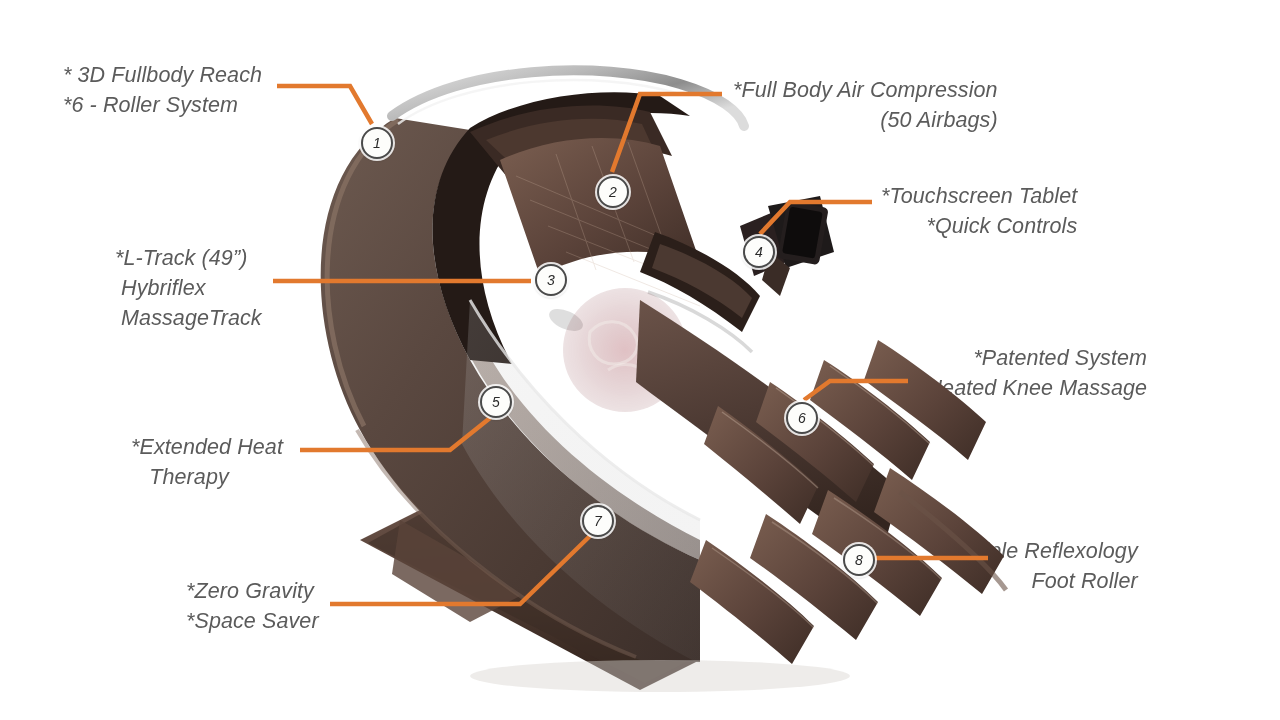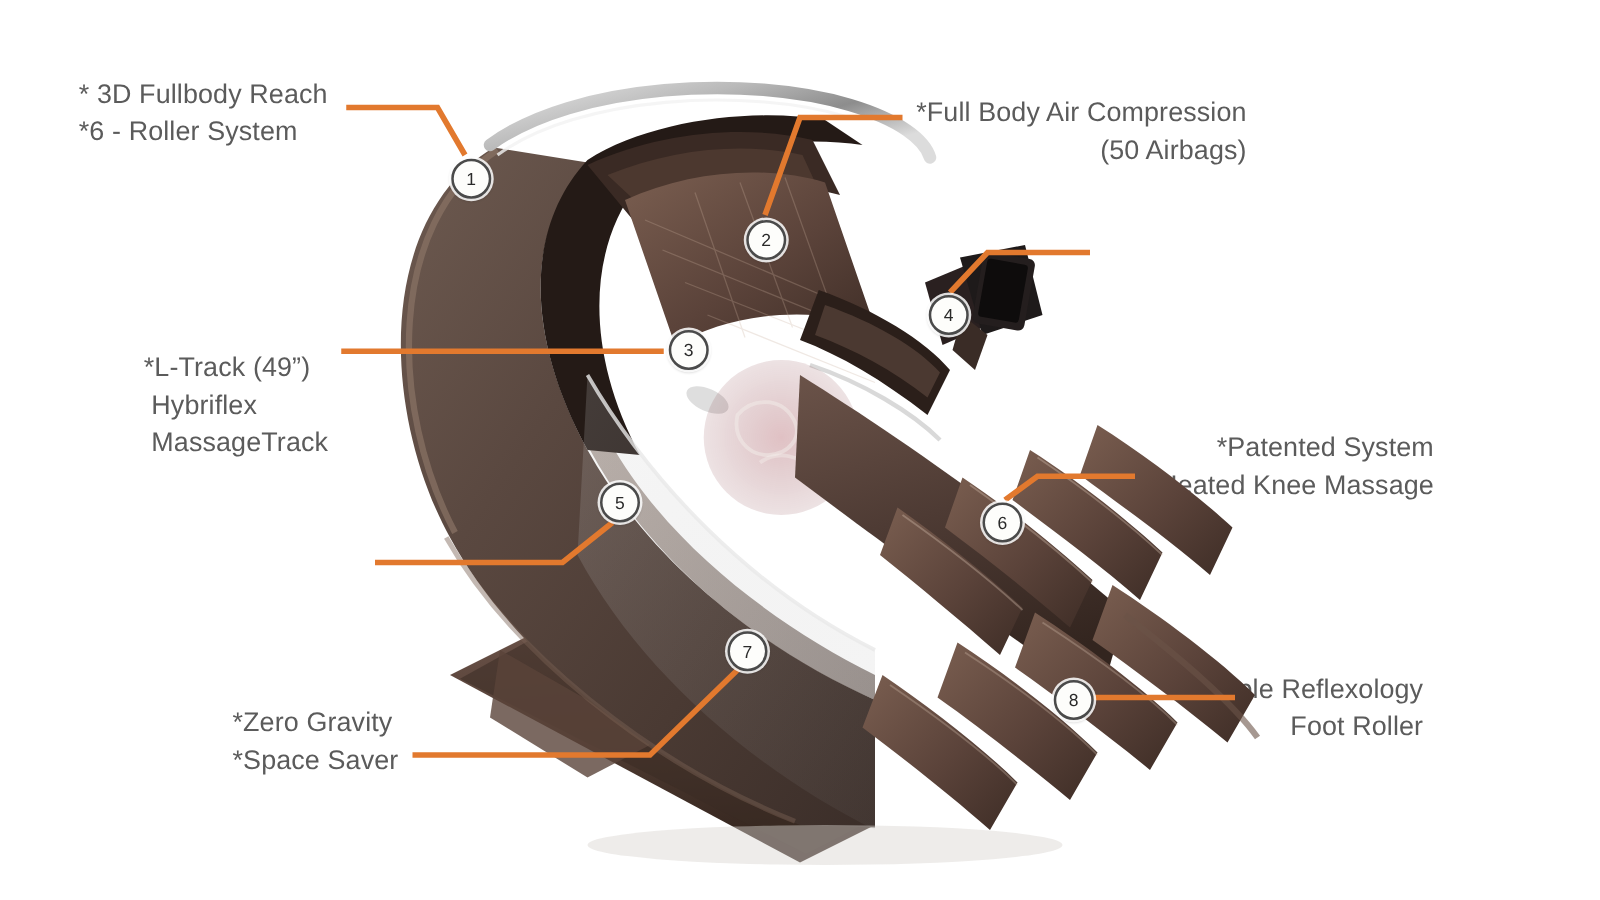--- a/index.html
+++ b/index.html
@@ -2,21 +2,21 @@
 <html><head>
 <meta charset="utf-8">
 <title>Massage Chair Feature Callout Diagram</title>
 <style>
   html,body{margin:0;padding:0;background:#ffffff;}
   body{
     width:1280px;height:720px;overflow:hidden;position:relative;
     font-family:"Liberation Sans","DejaVu Sans",sans-serif;
     background:#fff;
   }
-  #stage{position:absolute;inset:0;width:1280px;height:643px;}
+  #stage{position:absolute;inset:0;width:1280px;height:643px;font-style:italic;}
 
   
   .label{
     position:absolute;
     color:#5b5b5b;
     font-size:21.5px;
     line-height:30px;
     white-space:pre;
     letter-spacing:0.1px;
   }
@@ -195,28 +195,32 @@
       <path d="M988 558 L874 558"></path>
     </g>
   </svg>
 
 <div class="label left" style="left: 63px; top: 60px;">* 3D Fullbody Reach
 *6 - Roller System</div>
     <div class="marker" style="left: 361px; top: 127px;">1</div>
     <div class="label right" style="left: 733px; top: 75px;">*Full Body Air Compression
  (50 Airbags)</div>
     <div class="marker" style="left: 597px; top: 176px;">2</div>
-    <div class="label left" style="left: 115px; top: 243px; margin-top: 36px;">*L-Track (49”)
+    <div class="label left" style="left: 115px; top: 243px;">*L-Track (49”)
  Hybriflex
  MassageTrack</div>
     <div class="marker" style="left: 535px; top: 264px;">3</div>
+    <div class="label right" style="left: 881px; top: 181px;">*Touchscreen Tablet
+*Quick Controls</div>
     <div class="marker" style="left: 743px; top: 236px;">4</div>
+    <div class="label left" style="left: 131px; top: 432px;">*Extended Heat
+   Therapy</div>
     <div class="marker" style="left: 480px; top: 386px;">5</div>
     <div class="label right" style="left: 918px; top: 343px;">*Patented System
 *Heated Knee Massage</div>
     <div class="marker" style="left: 786px; top: 402px;">6</div>
-    <div class="label left" style="left: 186px; top: 563px;">*Zero Gravity
+    <div class="label left" style="left: 186px; top: 576px;">*Zero Gravity
 *Space Saver</div>
     <div class="marker" style="left: 582px; top: 505px;">7</div>
     <div class="label right" style="left: 957px; top: 536px;">*Triple Reflexology
   Foot Roller</div>
     <div class="marker" style="left: 843px; top: 544px;">8</div>
   </div>
 
 </body></html>

